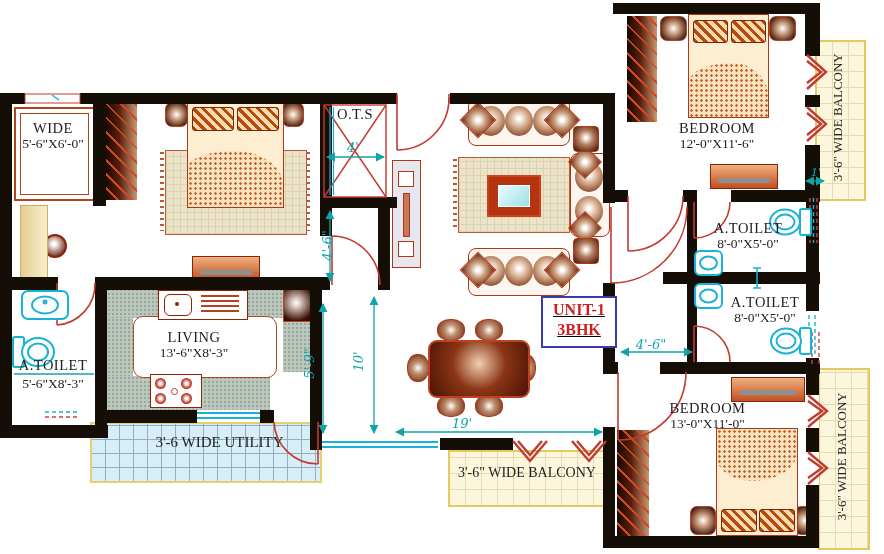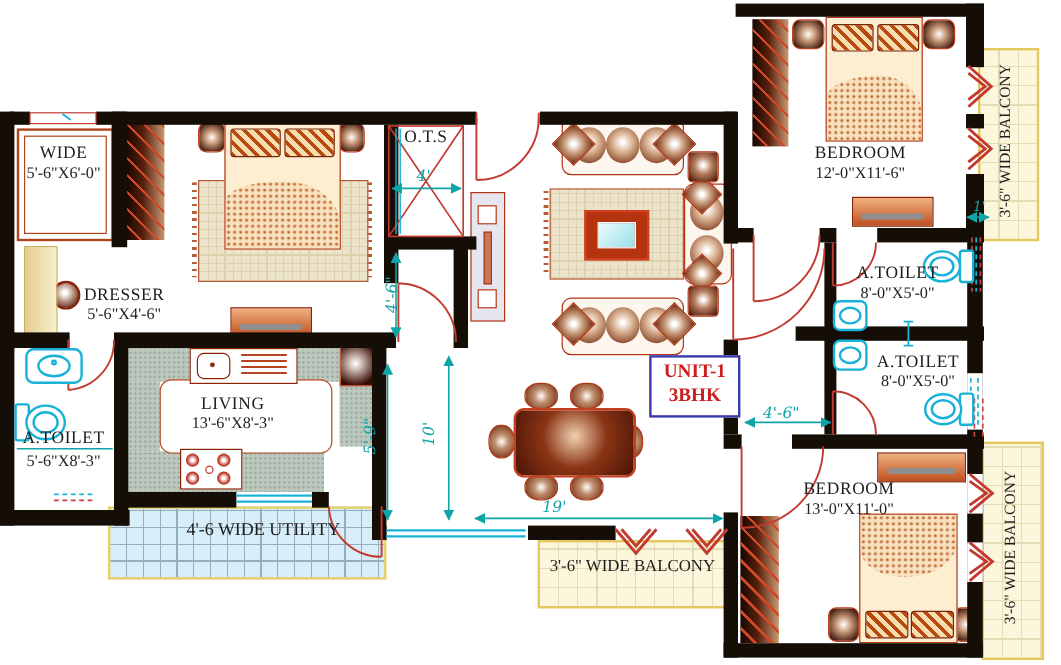--- a/index.html
+++ b/index.html
@@ -294,37 +294,33 @@
       <line x1="621" y1="352" x2="692" y2="352" marker-start="url(#ar)" marker-end="url(#ar)"></line>
       <line x1="806" y1="181" x2="824" y2="181" marker-start="url(#ar)" marker-end="url(#ar)"></line>
       <line x1="14" y1="374" x2="94" y2="374"></line>
     </g>
   </svg>
 
   <div class="lbl" style="left:13px;top:120px;width:80px;">
     <div class="rn">WIDE</div>
     <div class="rd">5'-6"X6'-0"</div>
   </div>
-  <div class="lbl" style="left:56px;top:238px;width:95px;">
-    <div class="rn">DRESSER</div>
-    <div class="rd">5'-6"X4'-6"</div>
-  </div>
   <div class="lbl" style="left:326px;top:106px;width:58px;">
     <div class="rn">O.T.S</div>
   </div>
   <div class="lbl" style="left:8px;top:357px;width:90px;">
     <div class="rn">A.TOILET</div>
     <div class="rd" style="margin-top:3px;">5'-6"X8'-3"</div>
   </div>
   <div class="lbl" style="left:138px;top:329px;width:112px;">
     <div class="rn">LIVING</div>
     <div class="rd">13'-6"X8'-3"</div>
   </div>
   <div class="lbl" style="left:112px;top:434px;width:215px;font-size:15px;">
-    <div>4'-6 WIDE UTILITY</div>
+    <div>3'-6 WIDE UTILITY</div>
   </div>
   <div class="lbl" style="left:442px;top:465px;width:170px;font-size:14px;">
     <div>3'-6" WIDE BALCONY</div>
   </div>
   <div class="lbl" style="left:658px;top:120px;width:118px;">
     <div class="rn">BEDROOM</div>
     <div class="rd">12'-0"X11'-6"</div>
   </div>
   <div class="lbl" style="left:697px;top:220px;width:102px;">
     <div class="rn">A.TOILET</div>
@@ -338,21 +334,21 @@
     <div class="rn">BEDROOM</div>
     <div class="rd">13'-0"X11'-0"</div>
   </div>
   <div class="lbl vert" style="left:758px;top:110px;width:160px;font-size:13px;">
     <div>3'-6" WIDE BALCONY</div>
   </div>
   <div class="lbl vert" style="left:762px;top:449px;width:160px;font-size:13px;">
     <div>3'-6" WIDE BALCONY</div>
   </div>
 
-  <div class="badge" style="left:541px;top:296px;width:72px;height:46px;padding-top:2px;">
+  <div class="badge" style="left:541px;top:296px;width:72px;height:46px;padding-top:2px;text-decoration:underline;">
     <div>UNIT-1</div>
     <div>3BHK</div>
   </div>
 
   <div class="dm" style="left:338px;top:141px;width:30px;">4'</div>
   <div class="dm vert" style="left:299px;top:239px;width:56px;">4'-6"</div>
   <div class="dm vert" style="left:281px;top:357px;width:56px;">5'-9"</div>
   <div class="dm vert" style="left:330px;top:355px;width:56px;">10'</div>
   <div class="dm" style="left:436px;top:417px;width:52px;">19'</div>
   <div class="dm" style="left:620px;top:338px;width:62px;">4'-6"</div>

